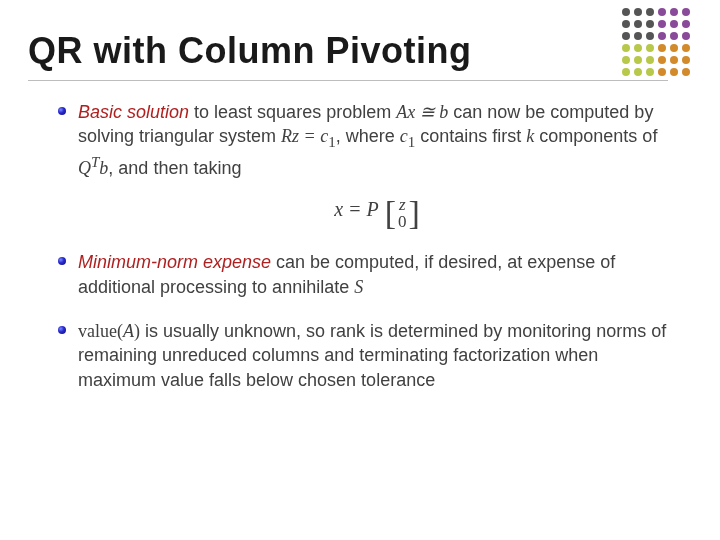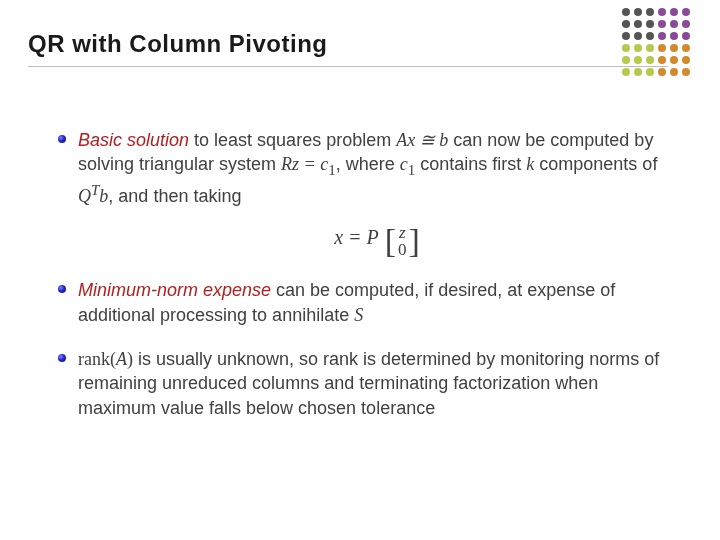--- a/index.html
+++ b/index.html
@@ -18,21 +18,21 @@
     height: 540px;
     box-sizing: border-box;
   }
   .title-wrap {
     position: absolute;
     left: 28px;
     top: 30px;
     right: 120px;
   }
   .title {
-    font-size: 24px;
+    font-size: 36px;
     font-weight: bold;
     color: #1a1a1a;
     letter-spacing: 0.5px;
   }
   .title-underline {
     margin-top: 8px;
     height: 1px;
     background: #bdbdbd;
     width: 640px;
   }
@@ -47,21 +47,21 @@
   }
   .dot {
     width: 8px;
     height: 8px;
     border-radius: 50%;
   }
   .content {
     position: absolute;
     left: 58px;
     right: 44px;
-    top: 128px;
+    top: 100px;
     font-size: 18px;
     line-height: 1.35;
     color: #414141;
   }
   ul.bullets {
     list-style: none;
     padding: 0;
     margin: 0;
   }
   ul.bullets > li {
@@ -189,19 +189,19 @@
             </span>
           </span>
         </div>
       </li>
 
       <li>
         <span class="term">Minimum-norm expense</span><span> can be computed, if desired, at expense of additional processing to annihilate </span><span class="math">S</span>
       </li>
 
       <li>
-        <span class="mathrm"><span style="font-family:Georgia,serif">rank(</span><span class="math">A</span><span style="font-family:Georgia,serif">)</span></span><span> is usually unknown, so rank is determined by monitoring norms of remaining unreduced columns and terminating factorization when maximum value falls below chosen tolerance</span>
+        <span class="mathrm"><span style="font-family:Georgia,serif">value(</span><span class="math">A</span><span style="font-family:Georgia,serif">)</span></span><span> is usually unknown, so rank is determined by monitoring norms of remaining unreduced columns and terminating factorization when maximum value falls below chosen tolerance</span>
       </li>
 
     </ul>
   </div>
 
 </div>
 
 </body></html>

